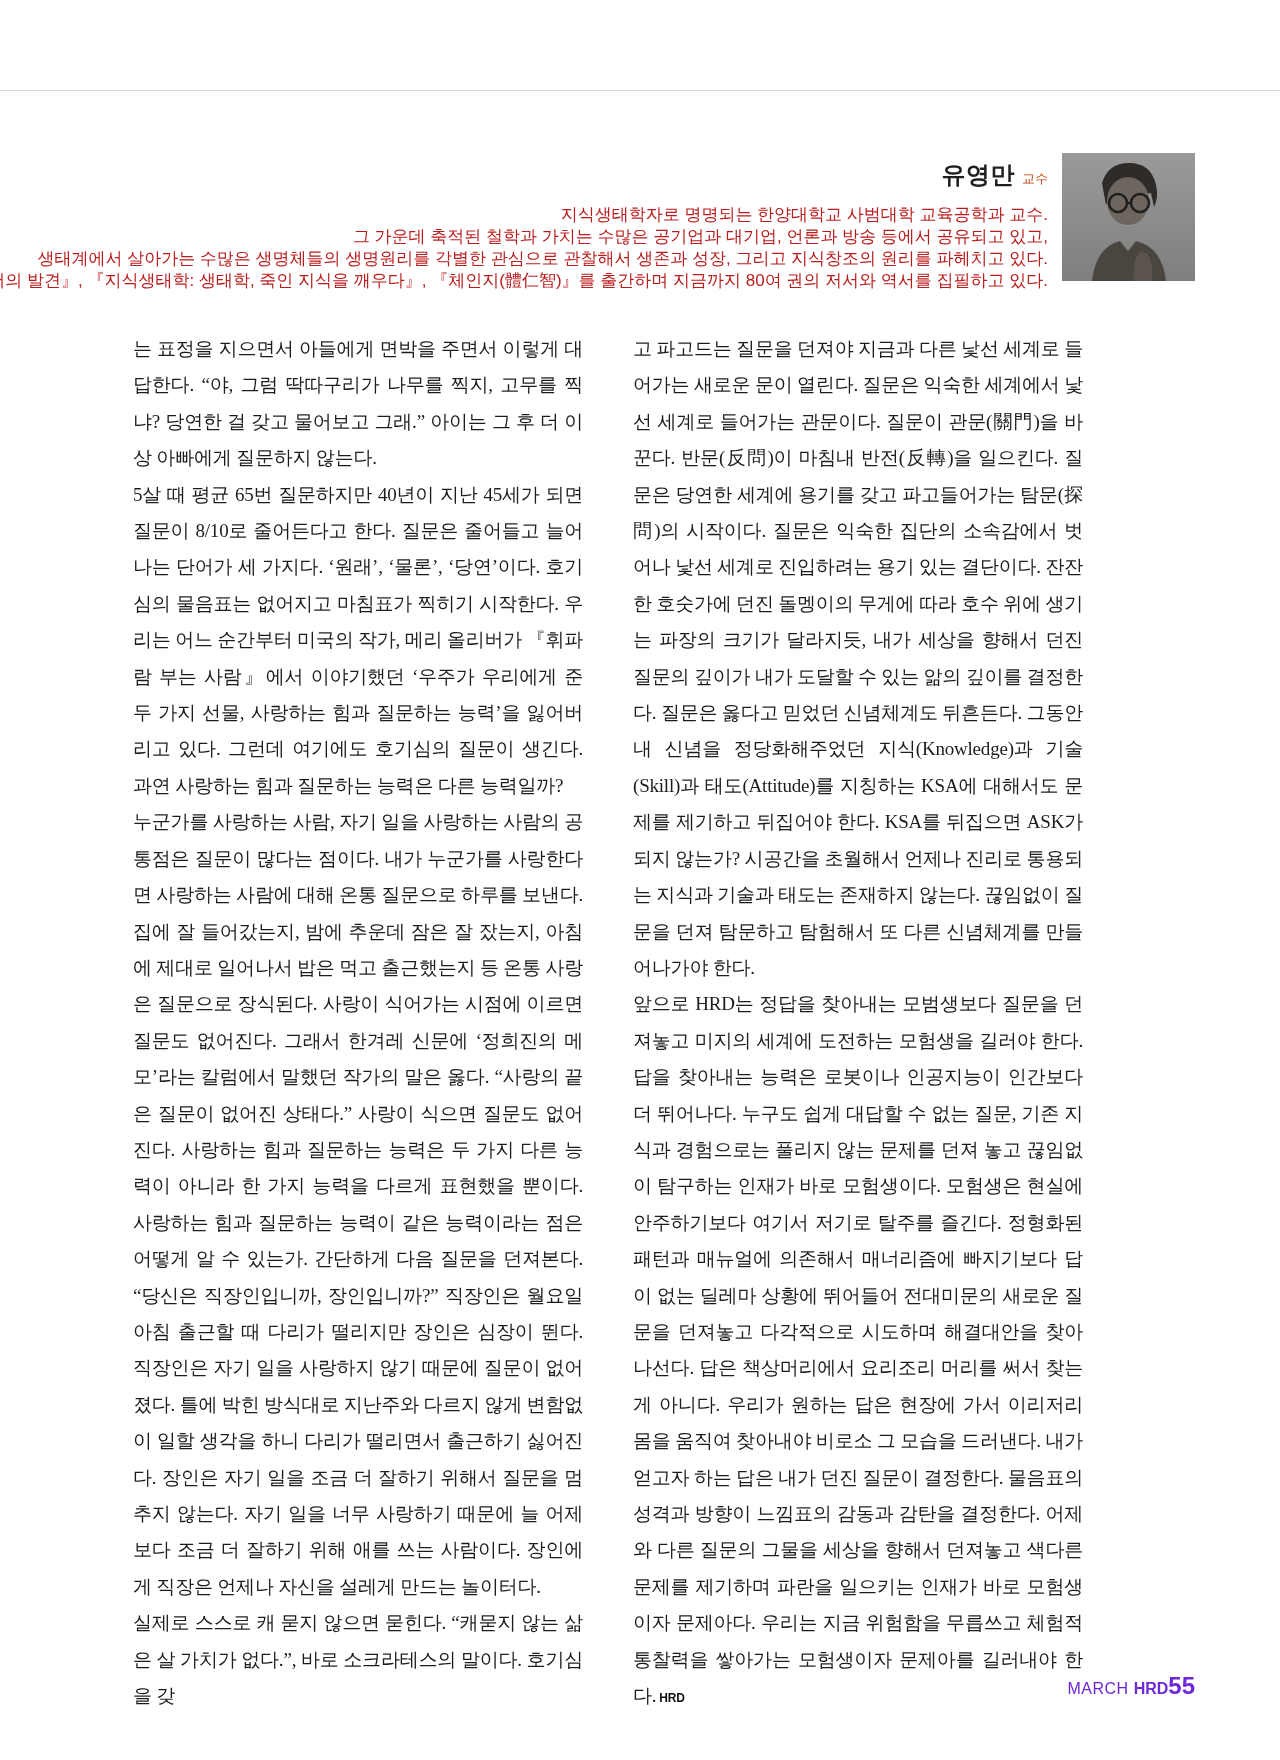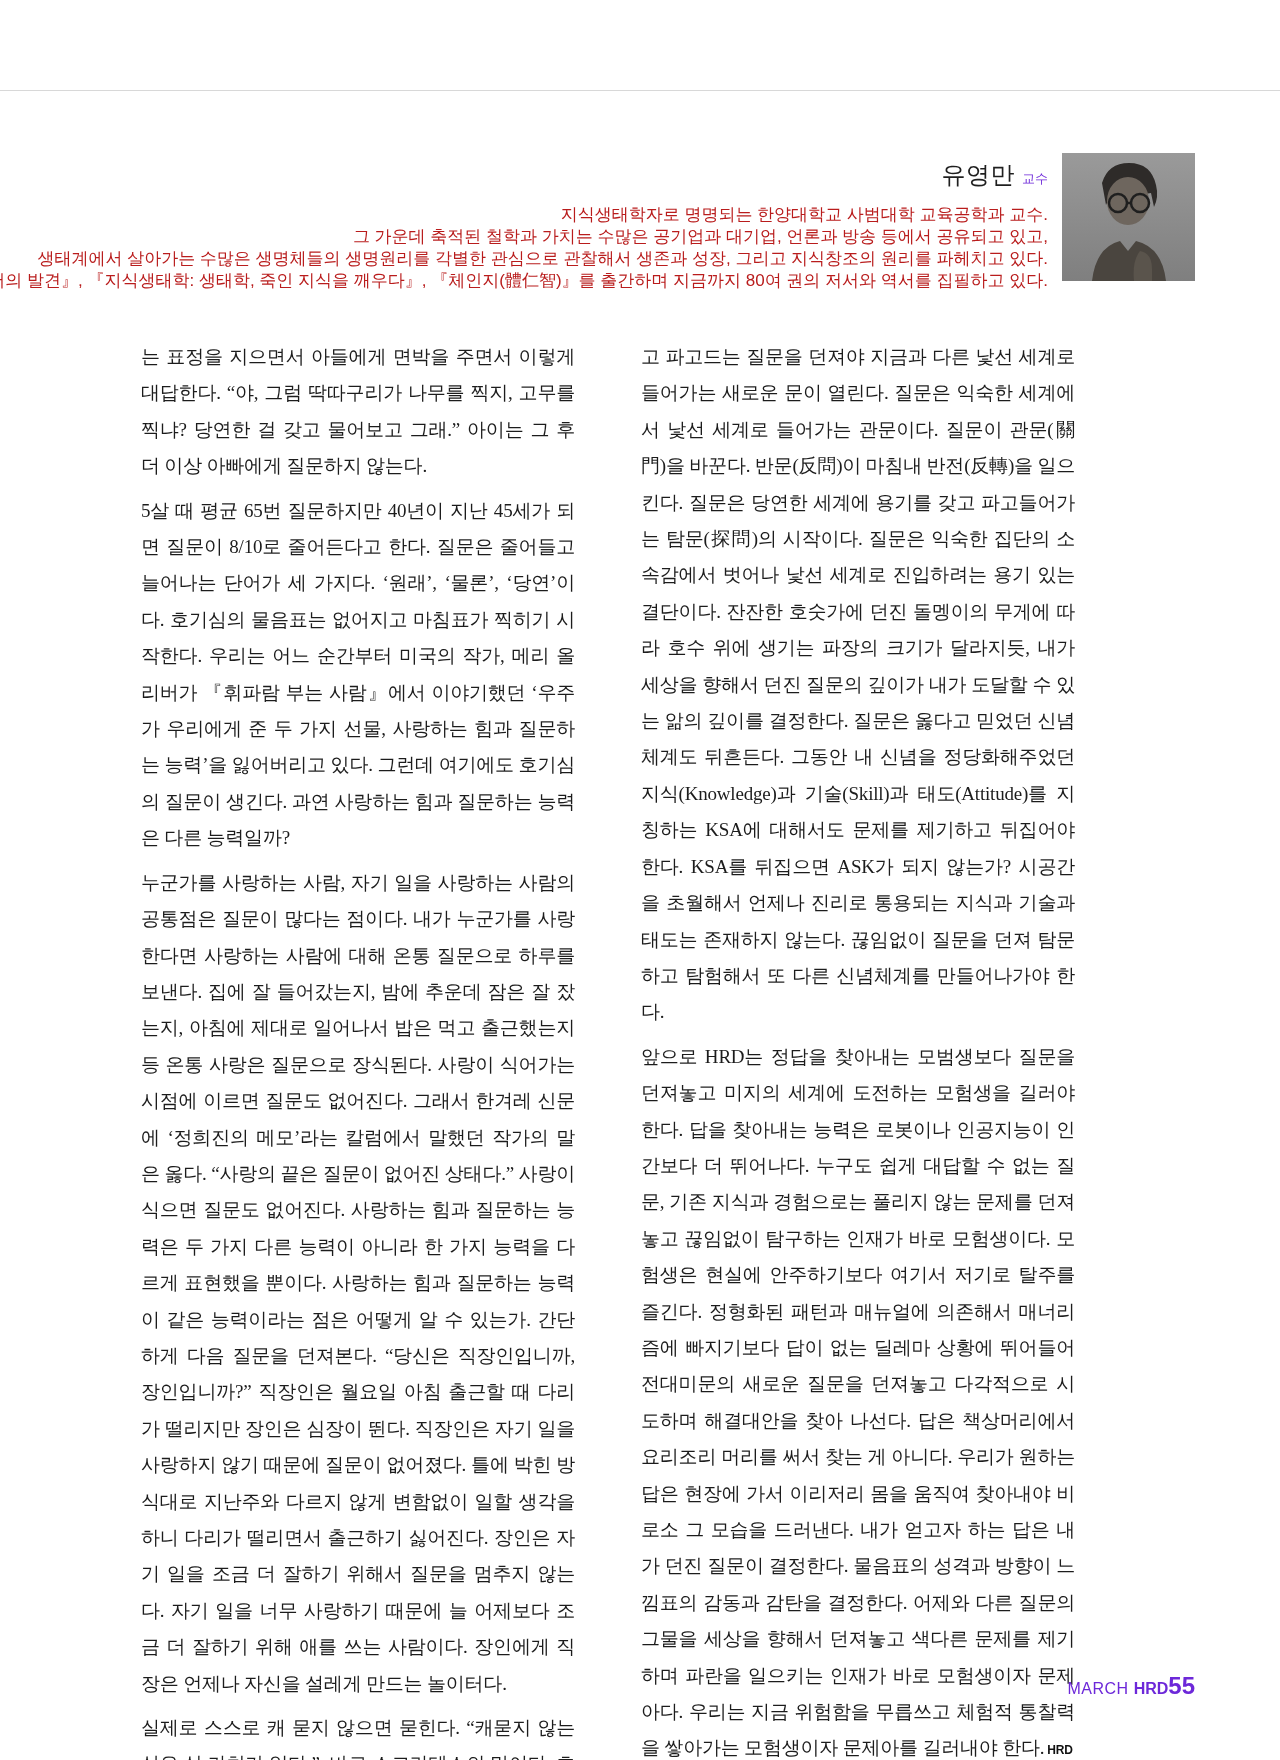--- a/index.html
+++ b/index.html
@@ -18,22 +18,22 @@
   .header {
     position: absolute; top: 153px; right: 85px;
     display: flex; align-items: flex-start; gap: 14px;
   }
   .header-text {
     text-align: right;
     font-family: "Liberation Sans", "DejaVu Sans", sans-serif;
     padding-top: 6px;
   }
   .author-line { margin: 0 0 13px 0; white-space: nowrap; }
-  .author-name { font-size: 24px; font-weight: normal; color: #1f1f1f; letter-spacing: 0.5px; }
-  .author-title { font-size: 13px; color: #6d28d9; margin-left: 7px; margin-top: 20px; }
+  .author-name { font-size: 24px; font-weight: bold; color: #1f1f1f; letter-spacing: 0.5px; }
+  .author-title { font-size: 13px; color: #c2410c; margin-left: 7px; margin-top: 20px; }
   .bio-line {
     font-size: 17px; line-height: 22px; color: #b91c1c;
     white-space: nowrap;
     text-align: right;
   }
   .photo {
     width: 133px; height: 128px; flex: 0 0 auto;
     background: #8f8f8f; overflow: hidden;
   }
   
@@ -41,21 +41,21 @@
     position: absolute; top: 331px; left: 133px;
     width: 950px; display: flex; gap: 50px;
   }
   .col {
     width: 450px;
     font-size: 19px; line-height: 36.4px;
     text-align: justify;
     letter-spacing: -0.2px;
     color: #1c1c1c;
   }
-  .col p { margin: 8px; }
+  .col p { margin: 0; }
   .endmark {
     font-family: "Liberation Sans", "DejaVu Sans", sans-serif;
     font-weight: bold; font-size: 12px;
     margin-left: 3px; color: #111;
   }
   
   .footer {
     position: absolute; top: 1672px; right: 85px;
     font-family: "Liberation Sans", "DejaVu Sans", sans-serif;
     display: flex; align-items: baseline;

